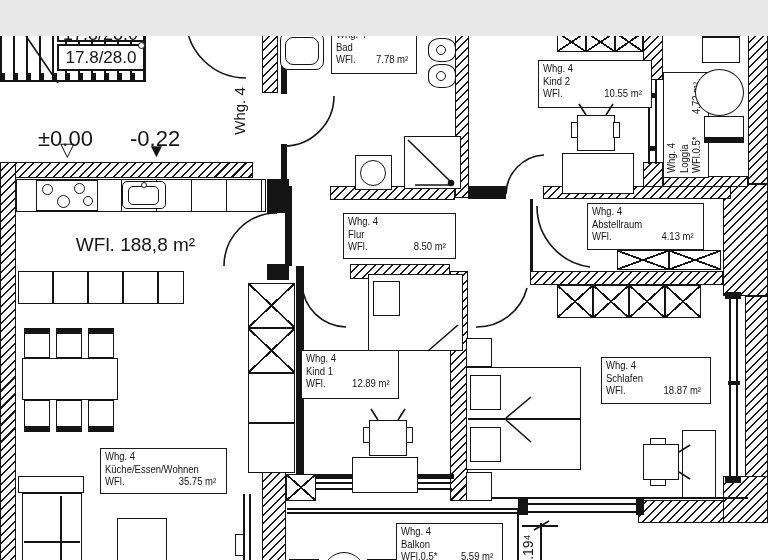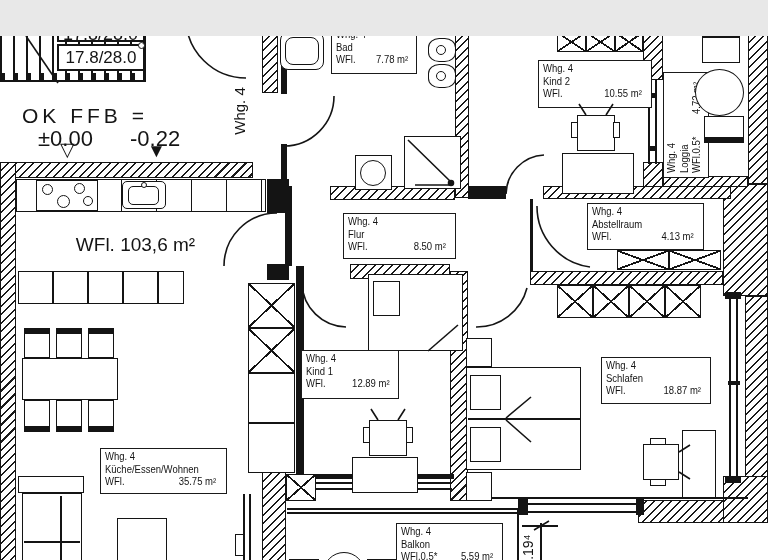--- a/index.html
+++ b/index.html
@@ -95,39 +95,38 @@
   <div class="abs" style="left:0;top:37px;width:144px;height:7px;
               background:repeating-linear-gradient(90deg,#141414 0 5px,transparent 5px 13px);"></div>
   <div class="abs box" style="left:57px;top:-27px;width:88px;height:33px;border-width:2px;overflow:hidden;">
     <div class="abs txt" style="left:4px;bottom:-5px;font-size:18px;">17.8/28.0</div>
   </div>
   <div class="abs box" style="left:57px;top:8px;width:88px;height:27px;border-width:2px;display:flex;align-items:center;justify-content:center;">
     <span class="txt" style="font-size:17px;">17.8/28.0</span>
   </div>
   <div class="abs circ" style="left:138px;top:6px;width:7px;height:7px;"></div>
 
-  <div class="abs txt" style="left:22px;top:68px;font-size:21px;letter-spacing:4px;">OK FFB =</div>
   <div class="abs txt" style="left:38px;top:90px;font-size:22px;">±0.00</div>
   <div class="abs txt" style="left:130px;top:90px;font-size:22px;">-0.22</div>
   <div class="abs txt" style="left:60px;top:102px;font-size:19px;">▽</div>
   <div class="abs txt" style="left:147px;top:104px;font-size:19px;">▼</div>
   <div class="abs txt" style="left:205px;top:66px;width:70px;height:18px;font-size:15px;transform:rotate(-90deg);text-align:center;">Whg. 4</div>
 
   <div class="abs box cells" style="left:16px;top:143px;width:250px;height:33px;"></div>
   <div class="abs box" style="left:36px;top:144px;width:62px;height:31px;"></div>
   <div class="abs circ" style="left:42px;top:148px;width:11px;height:11px;"></div>
   <div class="abs circ" style="left:57px;top:159px;width:13px;height:13px;"></div>
   <div class="abs circ" style="left:74px;top:147px;width:11px;height:11px;"></div>
   <div class="abs circ" style="left:83px;top:160px;width:10px;height:10px;"></div>
   <div class="abs box" style="left:122px;top:145px;width:44px;height:28px;border-radius:5px;"></div>
   <div class="abs box" style="left:128px;top:150px;width:31px;height:19px;border-radius:5px;"></div>
   <div class="abs circ" style="left:141px;top:146px;width:6px;height:6px;"></div>
   <div class="abs box cells" style="left:18px;top:235px;width:166px;height:33px;"></div>
 
-  <div class="abs txt" style="left:58px;top:198px;width:155px;font-size:19px;text-align:center;">WFl. 103,6  m²</div>
+  <div class="abs txt" style="left:58px;top:198px;width:155px;font-size:19px;text-align:center;">WFl. 188,8  m²</div>
 
   <div class="abs box chair-top" style="left:24px;top:292px;width:26px;height:30px;"></div>
   <div class="abs box chair-top" style="left:56px;top:292px;width:26px;height:30px;"></div>
   <div class="abs box chair-top" style="left:88px;top:292px;width:26px;height:30px;"></div>
   <div class="abs box" style="left:22px;top:322px;width:96px;height:42px;"></div>
   <div class="abs box chair-bot" style="left:24px;top:364px;width:26px;height:32px;"></div>
   <div class="abs box chair-bot" style="left:56px;top:364px;width:26px;height:32px;"></div>
   <div class="abs box chair-bot" style="left:88px;top:364px;width:26px;height:32px;"></div>
 
   <div class="abs box" style="left:18px;top:440px;width:66px;height:17px;"></div>

